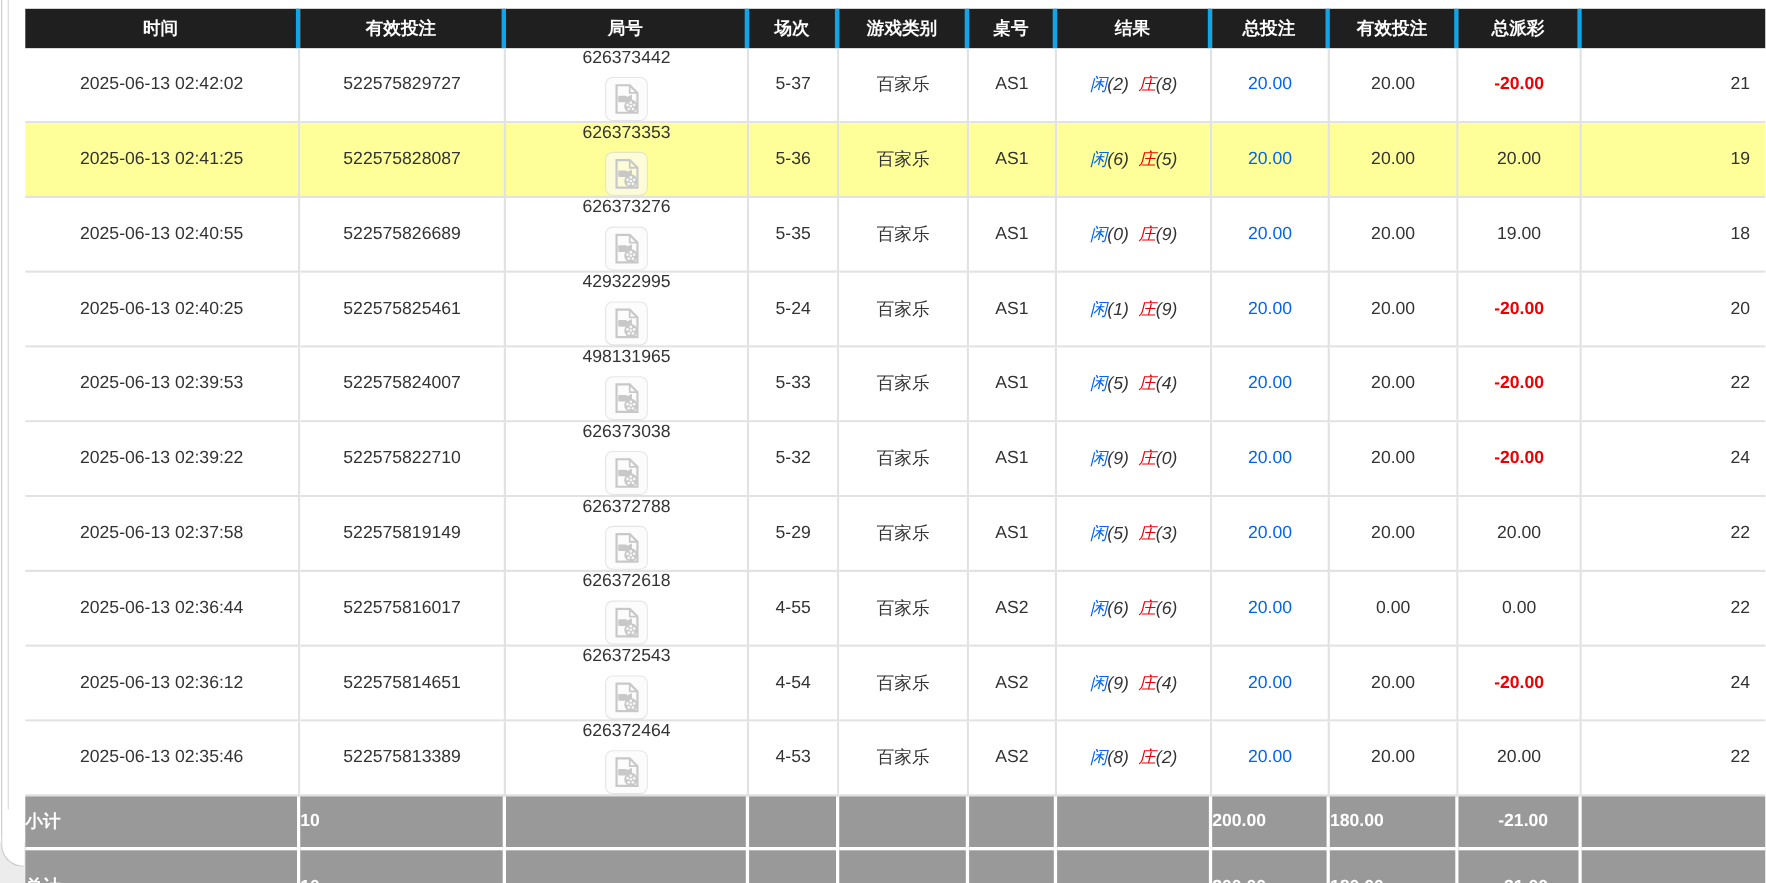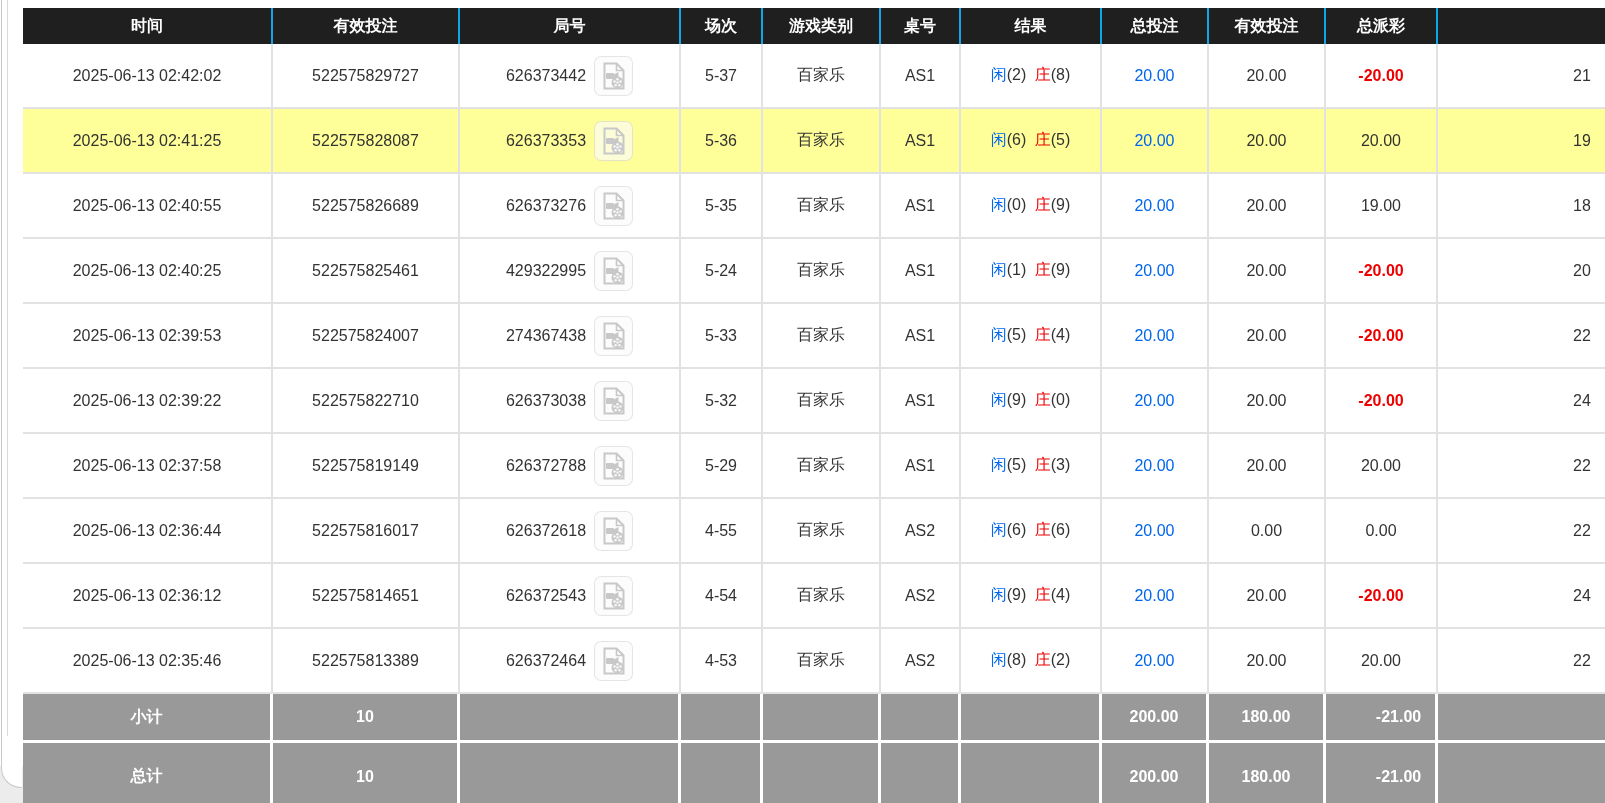--- a/index.html
+++ b/index.html
@@ -47,60 +47,60 @@
   col.c10{width:112px;} col.c11{width:290px;}
 
   thead tr { height:36px; }
   thead th {
     background:var(--header-bg);
     color:#ffffff;
     font-size:16px;
     font-weight:bold;
     text-align:center;
     vertical-align:middle;
-    border-right:2px solid #0ea5e9;
+    border-right:4px solid #0ea5e9;
   }
   thead th:last-child { border-right:none; }
 
   tbody tr.data-row { height:65px; }
   tbody td {
     background:#ffffff;
     color:var(--text-dark);
     font-size:16px;
     text-align:center;
     vertical-align:middle;
     border-right:2px solid var(--border-gray);
     border-bottom:2px solid var(--border-gray);
   }
   tbody tr.hl td { background:var(--highlight-yellow);text-align:center; }
 
-  .round-wrap { display:inline-flex; align-items:center; gap:8px; }
+  .round-wrap { display:inline-flex; align-items:center; gap:8px;flex-direction:column; }
   .video-btn {
     width:39px; height:40px;
     border:1px solid rgba(0,0,0,0.09);
     border-radius:7px;
     background:rgba(250,250,250,0.65);
     display:inline-flex; align-items:center; justify-content:center;
     cursor:pointer;
   }
   .video-btn svg { display:block; }
 
   .player-lbl { color:var(--accent-blue); }
   .banker-lbl { color:var(--negative-red); }
-  .res-group { margin:0 2px; }
+  .res-group { margin:0 2px;font-style:italic; }
 
   a.bet-link { color:var(--accent-blue); text-decoration:none; cursor:pointer; }
   td.payout.neg { color:var(--negative-red);font-weight:bold; }
 
   tfoot tr.sum-row td {
     background:var(--summary-gray);
     color:#ffffff;
     font-size:16px;
     font-weight:bold;
-    text-align:center;
+    text-align:left;
     vertical-align:middle;
     border-right:3px solid #ffffff;
     border-bottom:none;
   }
   tfoot tr.sum-row td:last-child { border-right:none; }
   tfoot tr.subtotal { height:46px; }
   tfoot tr.total { height:70px; }
   tfoot tr.total td { border-top:3px solid #ffffff; }
   tfoot td.neg { color:var(--negative-red);padding-left:36px; }
 </style>
@@ -283,21 +283,21 @@
       <td><a class="bet-link">20.00</a></td>
       <td>20.00</td>
       <td class="payout neg">-20.00</td>
       <td>20</td>
     </tr>
           <tr class="data-row">
       <td>2025-06-13 02:39:53</td>
       <td>522575824007</td>
       <td>
         <span class="round-wrap">
-          <span>274367438</span>
+          <span>498131965</span>
           <button class="video-btn">
             <svg width="24" height="28" viewBox="0 0 24 28">
               <path d="M2.5 1.5 h12 l7 7 v18 h-19 z" fill="none" stroke="#c8c8c8" stroke-width="2"></path>
               <path d="M14.5 1.5 v7 h7" fill="none" stroke="#c8c8c8" stroke-width="1.6"></path>
               <rect x="4" y="11" width="8" height="6" rx="1" fill="#c8c8c8"></rect>
               <path d="M12 12.2 L16.5 10 v8 L12 15.8 z" fill="#c8c8c8"></path>
               <circle cx="15.5" cy="20.5" r="6" fill="#c8c8c8"></circle>
               <circle cx="15.5" cy="20.5" r="1.2" fill="#f6f6f6"></circle>
               <circle cx="15.5" cy="17.3" r="1.3" fill="#f6f6f6"></circle>
               <circle cx="12.5" cy="19.5" r="1.3" fill="#f6f6f6"></circle>

